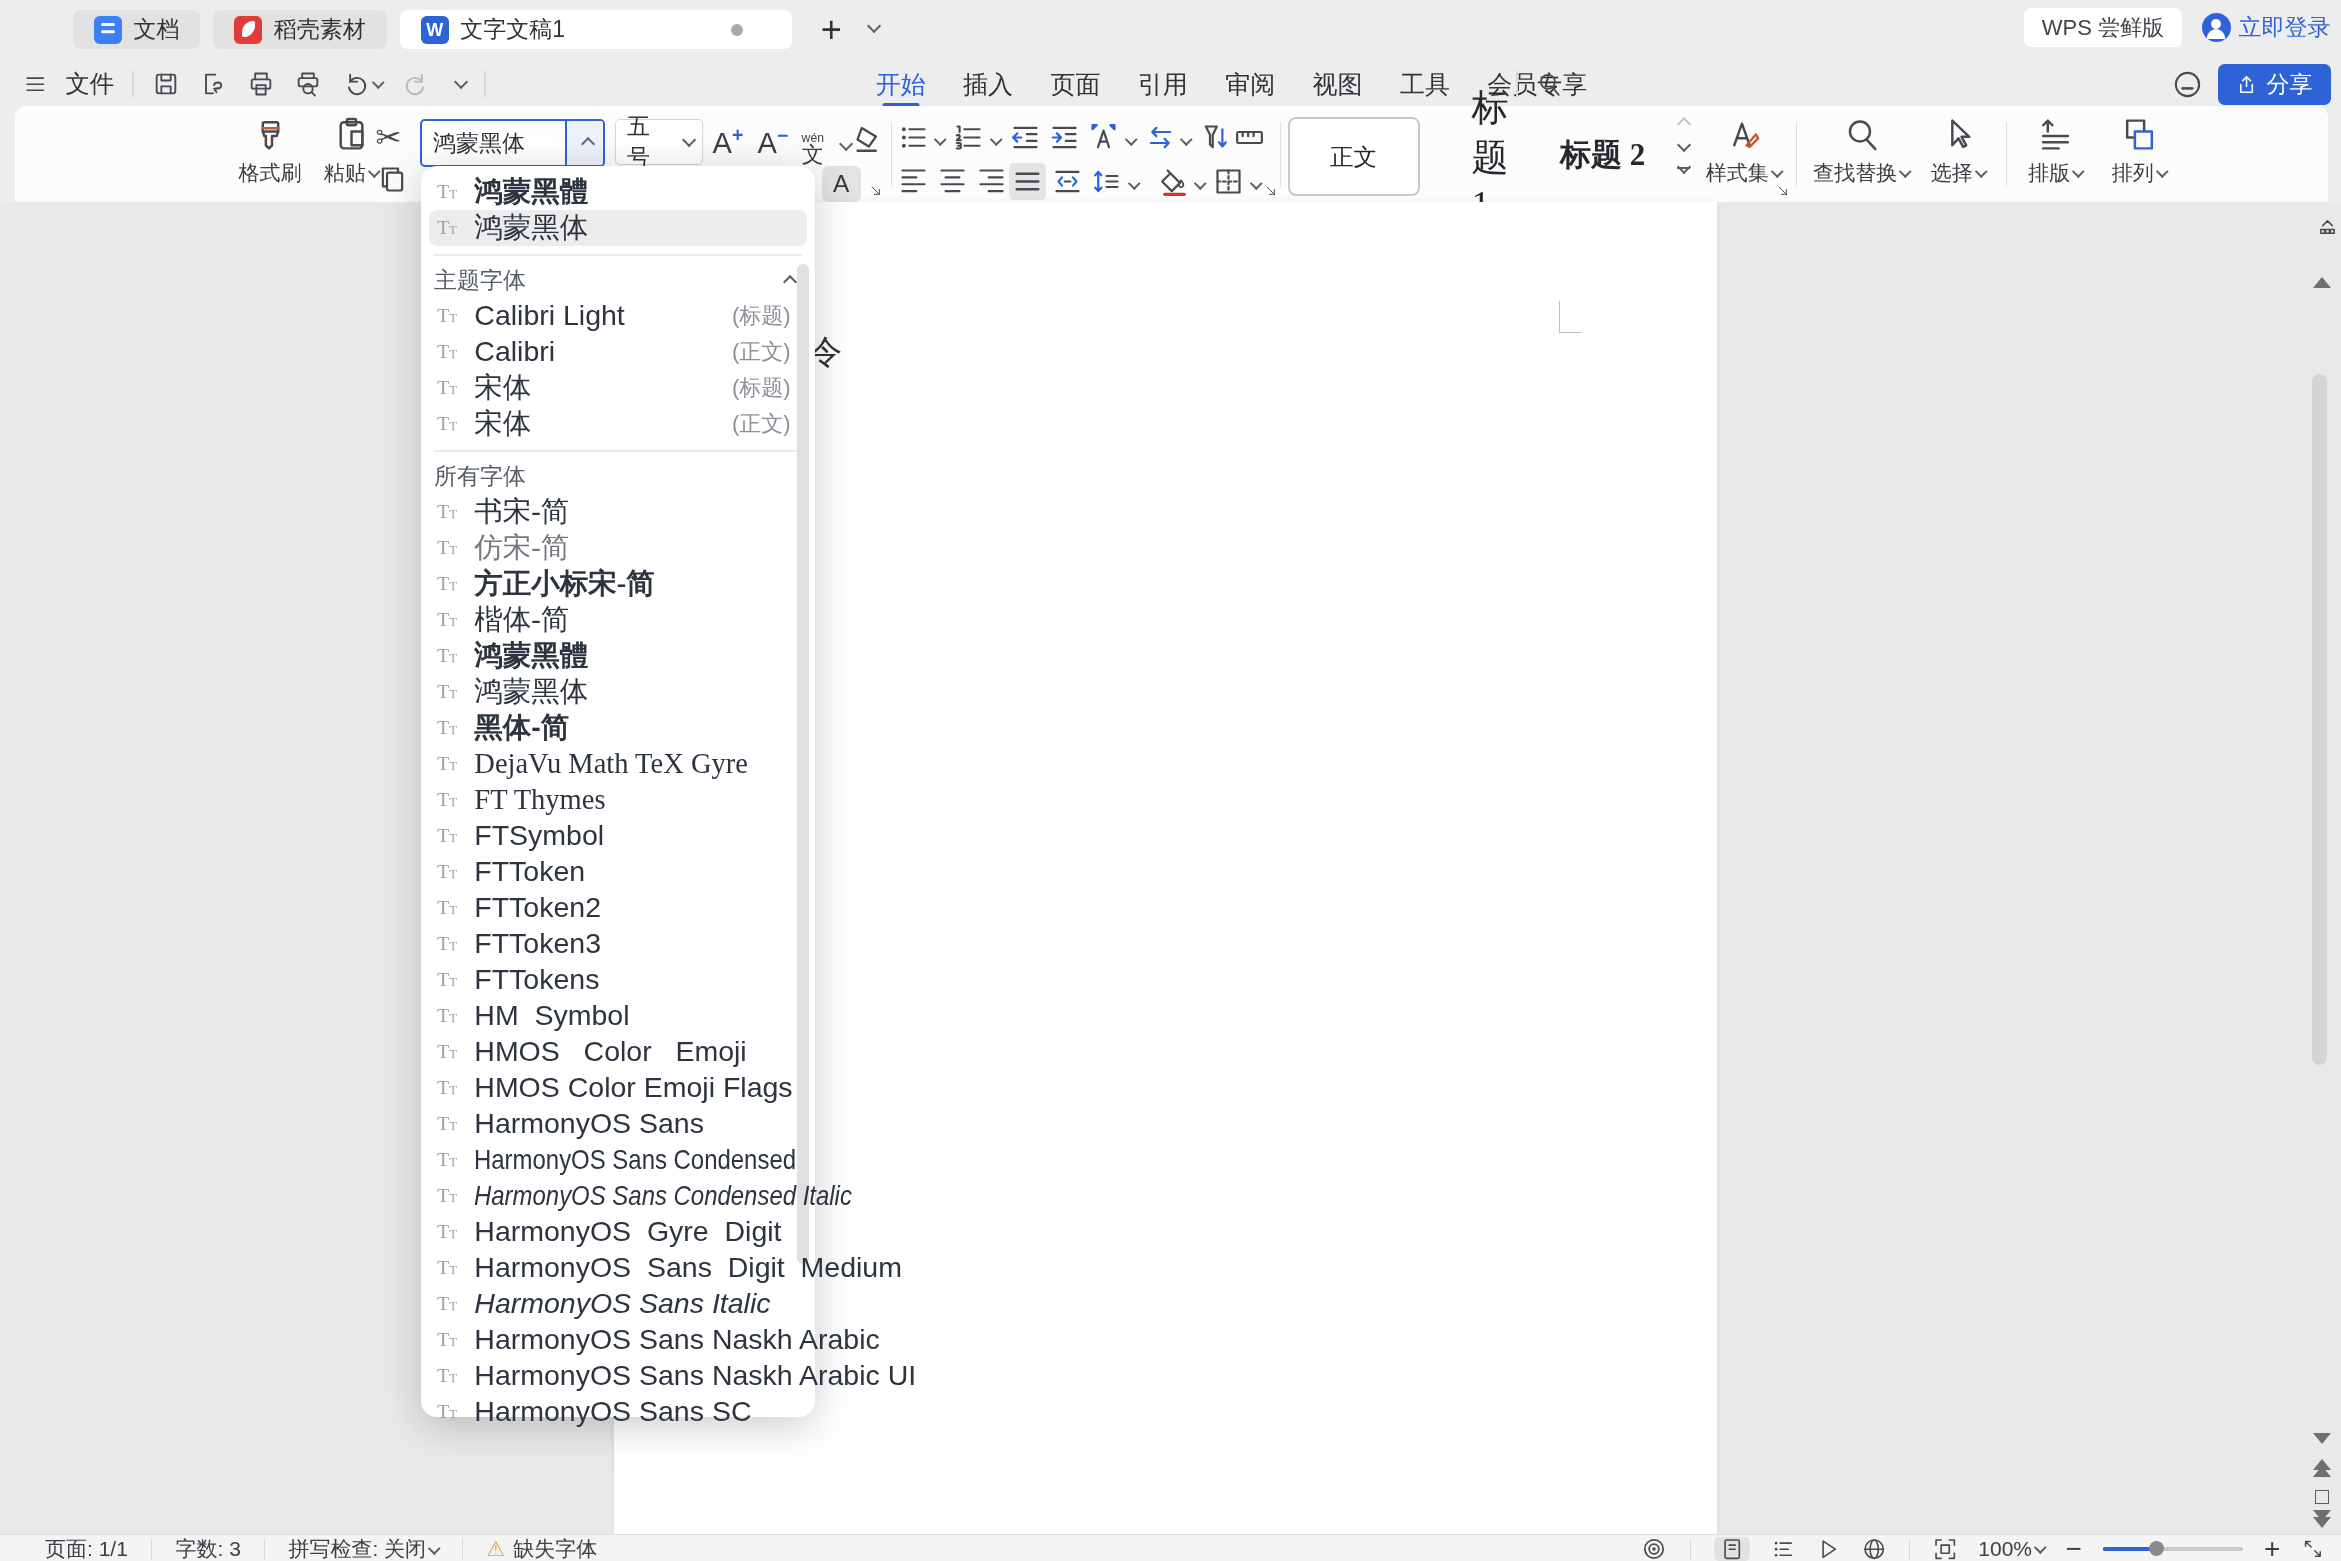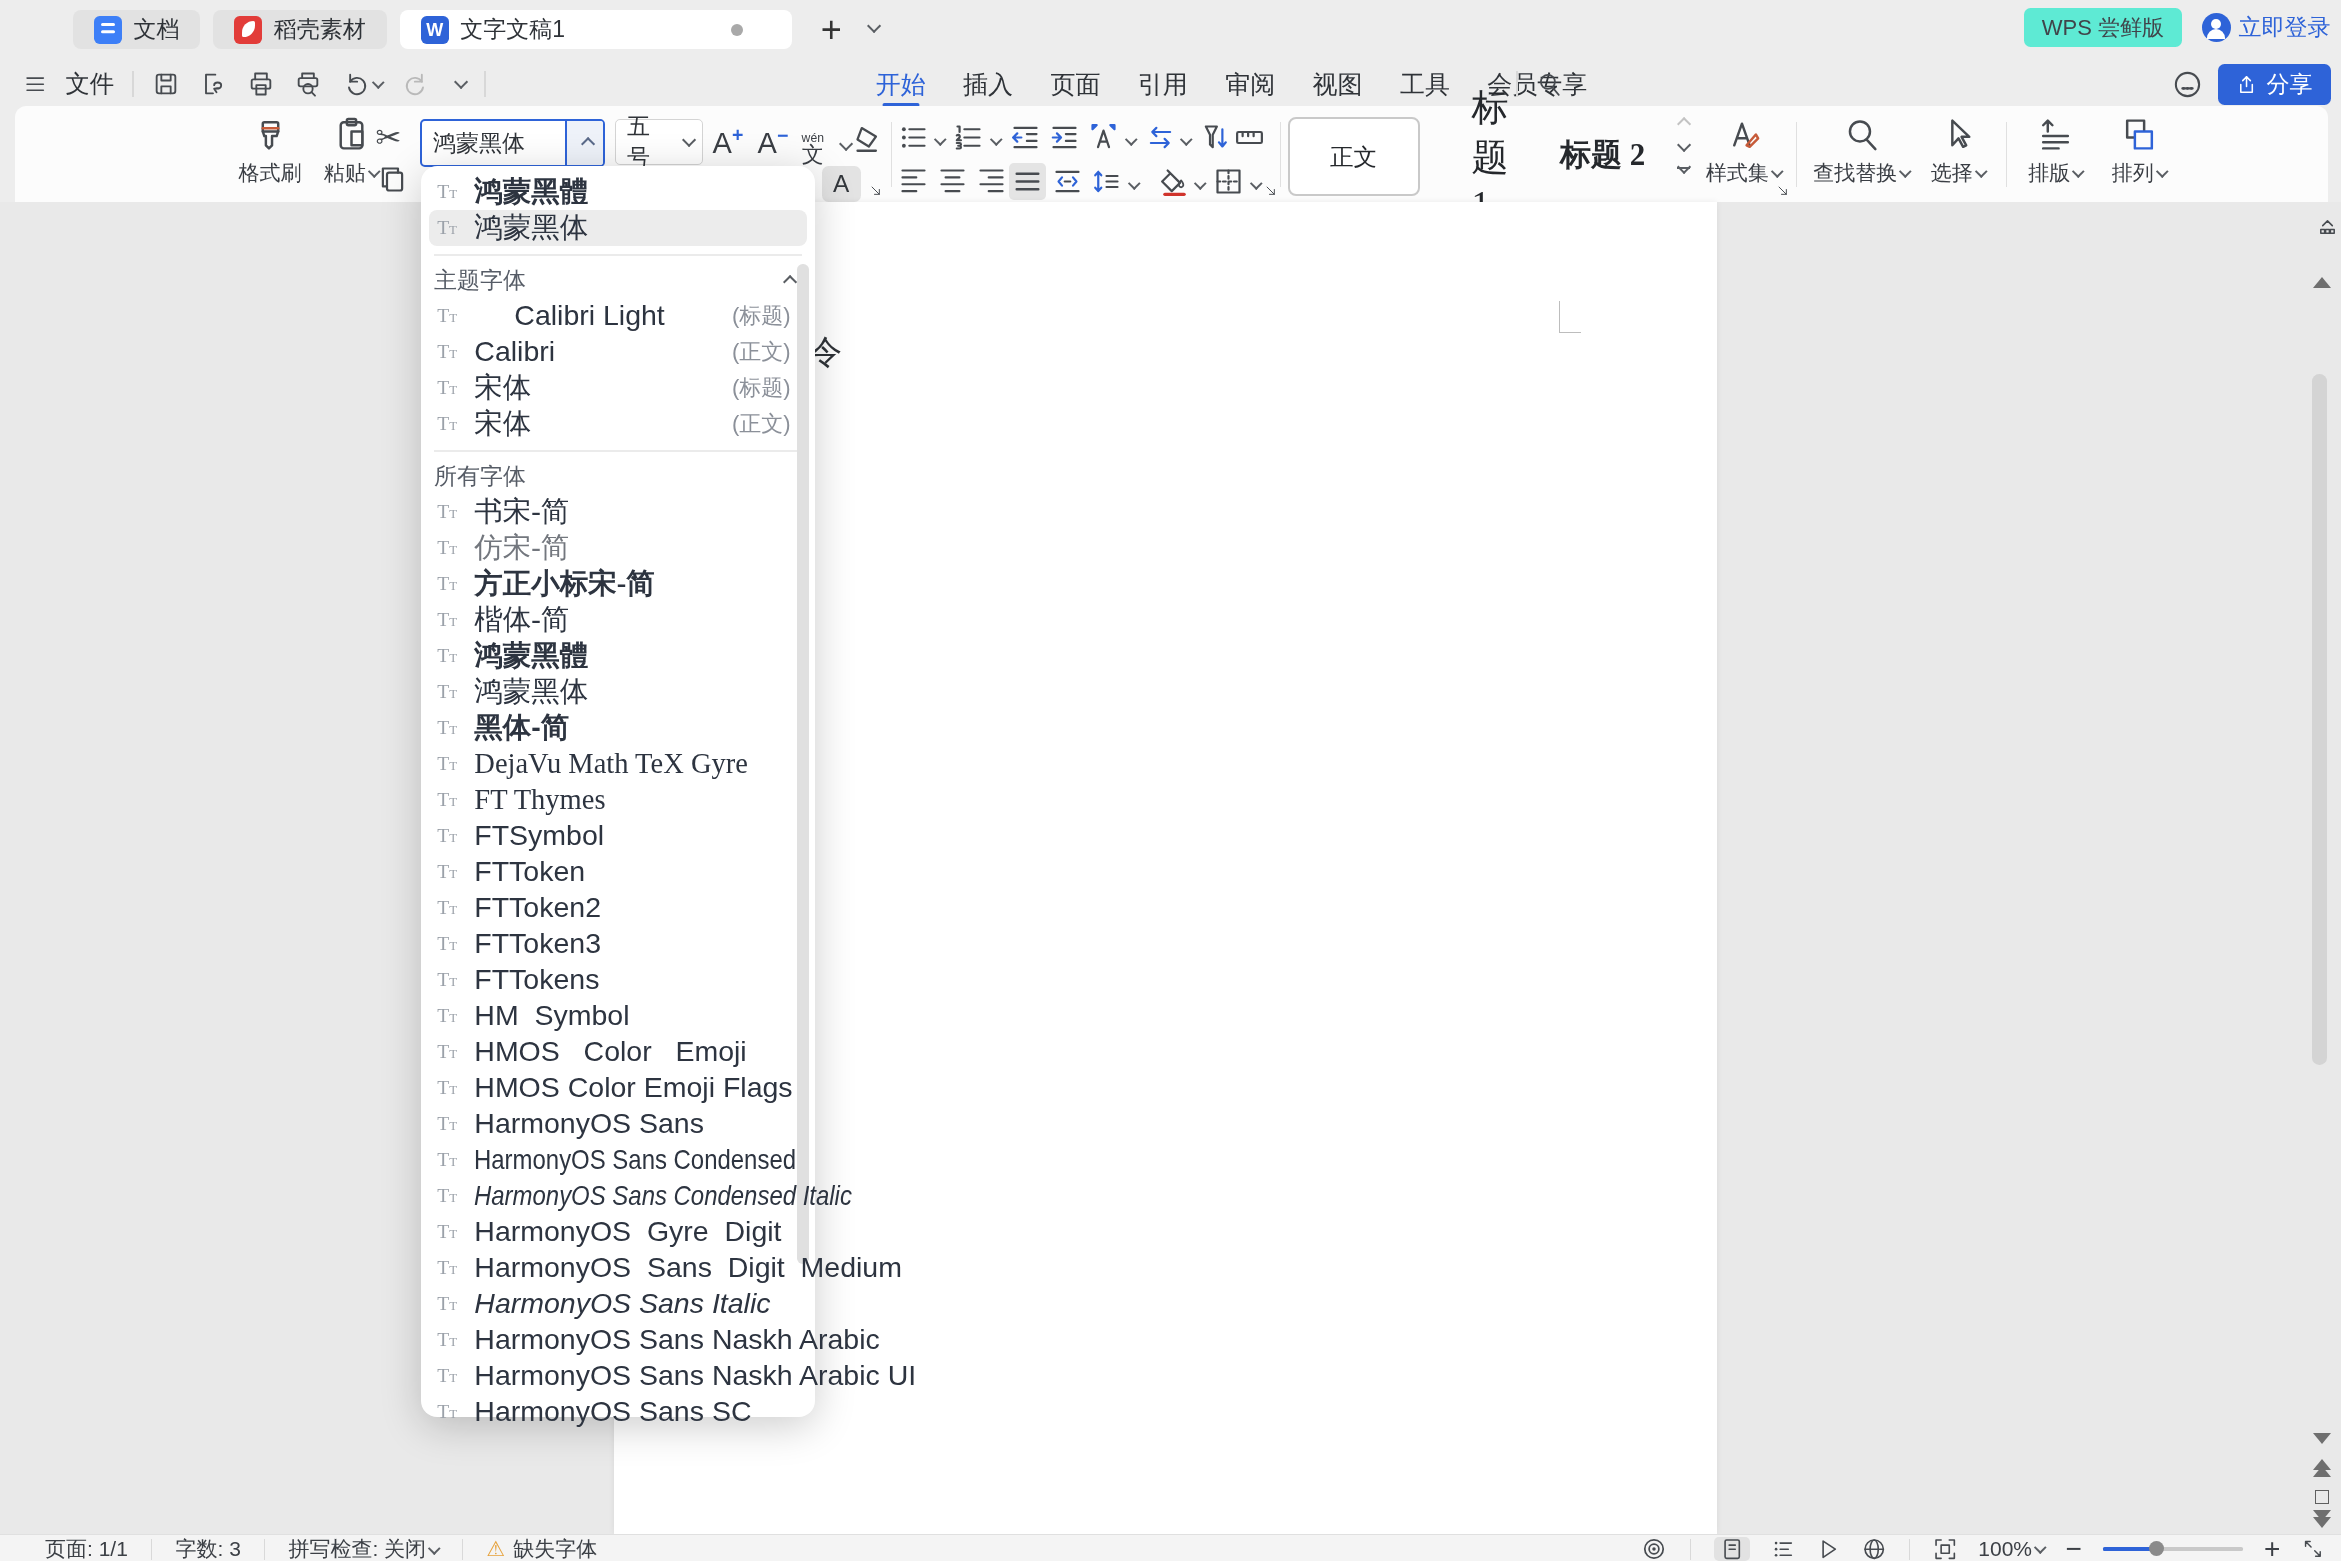--- a/index.html
+++ b/index.html
@@ -14,21 +14,21 @@
   .ticon.docs{background:#3d7ff7;}
   .ticon.docs:before{content:"";position:absolute;left:6.5px;top:7.3px;width:14.6px;height:3.3px;background:#fff;border-radius:1.6px;box-shadow:0 7.3px 0 #fff;}
   .ticon.docer{background:#e23c39;}
   .ticon.docer:before{content:"";position:absolute;left:7.3px;top:5.7px;width:13px;height:16.3px;background:#fff;border-radius:11.4px 1.6px 11.4px 1.6px;}
   .ticon.writer{background:#2e63d8;}
   .ticon.writer:before{content:"W";position:absolute;left:0;top:0;width:28px;height:28px;color:#fff;font-size:18px;font-weight:bold;text-align:center;line-height:28px;}
   .moddot{position:absolute;right:49px;top:14px;width:12.2px;height:12.2px;border-radius:50%;background:#a9a9a9;}
   .newtab-btn{font-size:36px;font-weight:300;color:#333;margin-left:29px;line-height:33px;}
   .tablist-btn{margin-left:21px;}
   .tb-right{position:absolute;right:11.4px;top:8.1px;display:flex;align-items:center;gap:19.5px;}
-  .wps-badge{background:#5eead4;border-radius:6.5px;height:39px;line-height:39px;padding:0 18px;font-size:22px;color:#40444a;}
+  .wps-badge{background:#ffffff;border-radius:6.5px;height:39px;line-height:39px;padding:0 18px;font-size:22px;color:#40444a;}
   .login{display:flex;align-items:center;gap:8.1px;color:#2e63d8;font-size:23px;}
   .avatar{width:29px;height:29px;border-radius:50%;background:#2e63d8;position:relative;}
   .avatar:before{content:"";position:absolute;left:9.8px;top:5.7px;width:9.8px;height:9.8px;border-radius:50%;background:#fff;}
   .avatar:after{content:"";position:absolute;left:5.7px;top:16.3px;width:18px;height:9.8px;border-radius:9px 9px 0 0;background:#fff;}
   
   .menubar{position:absolute;left:0;top:59px;width:2342px;height:50px;}
   .mb-left{position:absolute;left:23px;top:0;height:50px;display:flex;align-items:center;gap:18px;font-size:24.4px;color:#2f3338;}
   .vsep{width:1.6px;height:26px;background:#d8d8d8;}
   .qat{display:flex;align-items:center;gap:19.5px;}
   .qat svg{display:block;}
@@ -93,21 +93,21 @@
   .fitem{height:36px;display:flex;align-items:center;padding:0 24.4px 0 16.3px;position:relative;}
   .fitem.hl{background:#ececec;border-radius:8.1px;margin:0 8.1px;padding-left:8.1px;}
   .tt{font-family:"Liberation Serif","DejaVu Serif",serif;color:#9ba1a9;font-size:19.5px;flex:none;width:37px;}
   .tt small{font-size:13px;}
   .fname{font-size:28.5px;color:#2d3440;white-space:pre;}
   .fname.serif{font-family:"Liberation Serif","DejaVu Serif",serif;}
   .fname.bold{font-weight:700;}
   .fname.light{font-weight:300;color:#73777e;}
   .fname.italic{font-style:italic;}
   .fname.condensed{display:inline-block;transform:scaleX(.84);transform-origin:left center;}
-  .fname.lat-light{font-weight:300;margin-left:40px;}
+  .fname.lat-light{font-weight:300;}
   .ftag{margin-left:auto;font-size:22px;color:#8b9099;}
   .fsec-div{height:1.6px;background:#ebebeb;margin:8.1px 13px;}
   .fsec-head{height:34px;display:flex;align-items:center;padding:0 19.5px 0 13px;color:#565c66;font-size:23px;}
   .fsec-head .cv{margin-left:auto;border-color:#6a7widt078;}
   .fd-thumb{position:absolute;right:6.5px;top:98px;width:11.4px;height:1000px;background:#e0e0e0;border-radius:5.7px;}
   
   .statusbar{position:absolute;left:0;top:1534px;width:2342px;height:28px;background:#f4f4f4;border-top:1.6px solid #e0e0e0;
              display:flex;align-items:center;font-size:21px;color:#3c4046;}
   .sb-left{display:flex;align-items:center;margin-left:45px;gap:0;}
   .sb-sep{width:1.6px;height:21px;background:#d9d9d9;margin:0 23px;}

